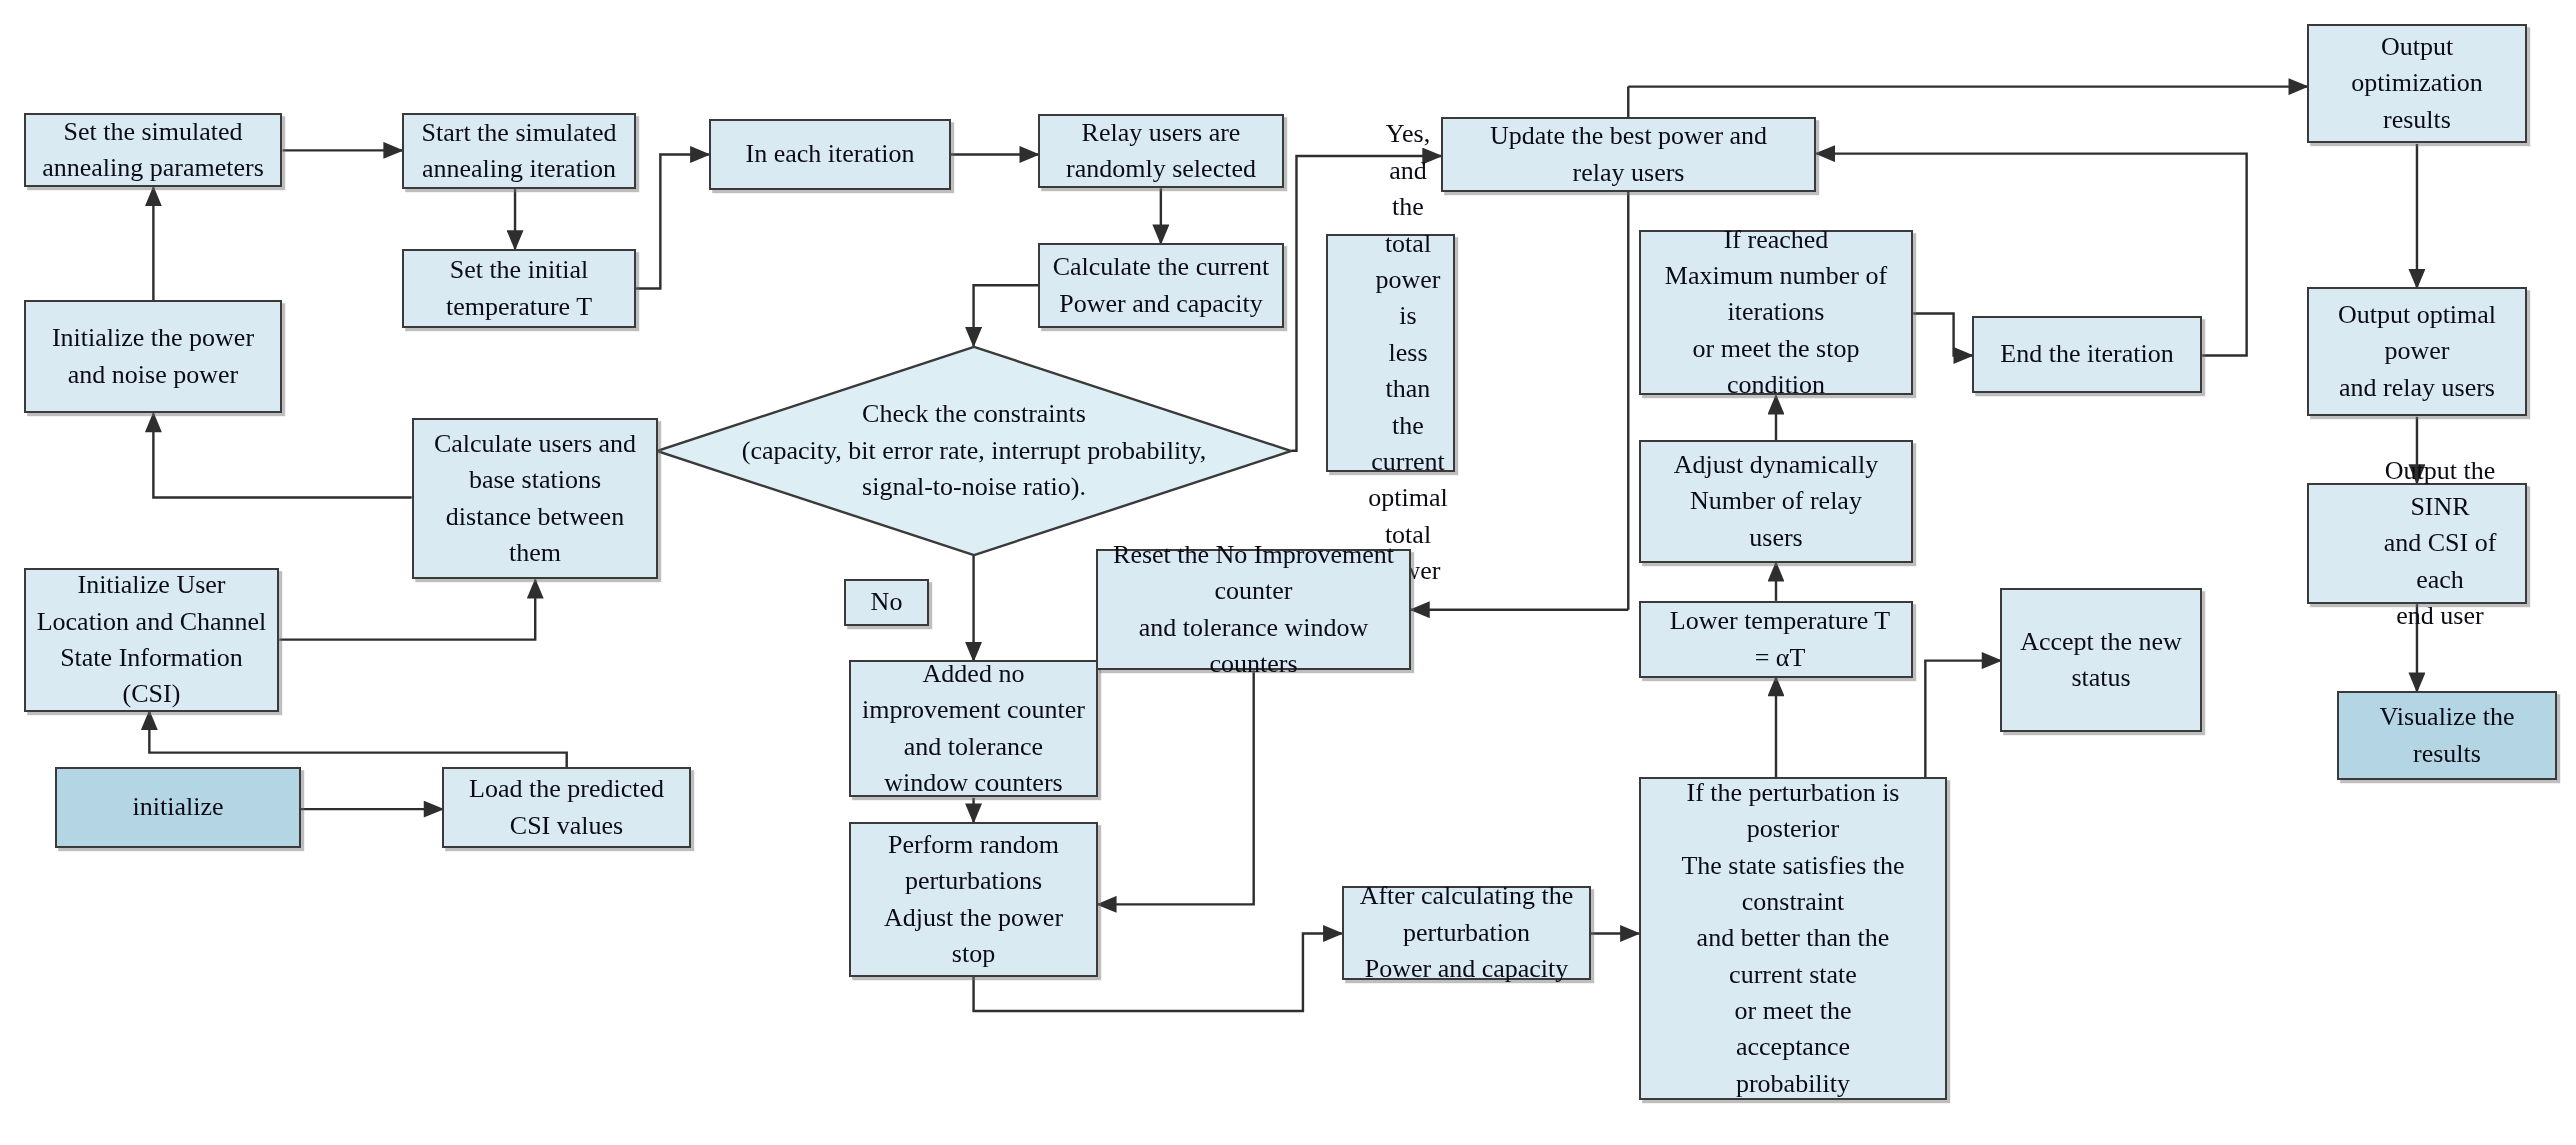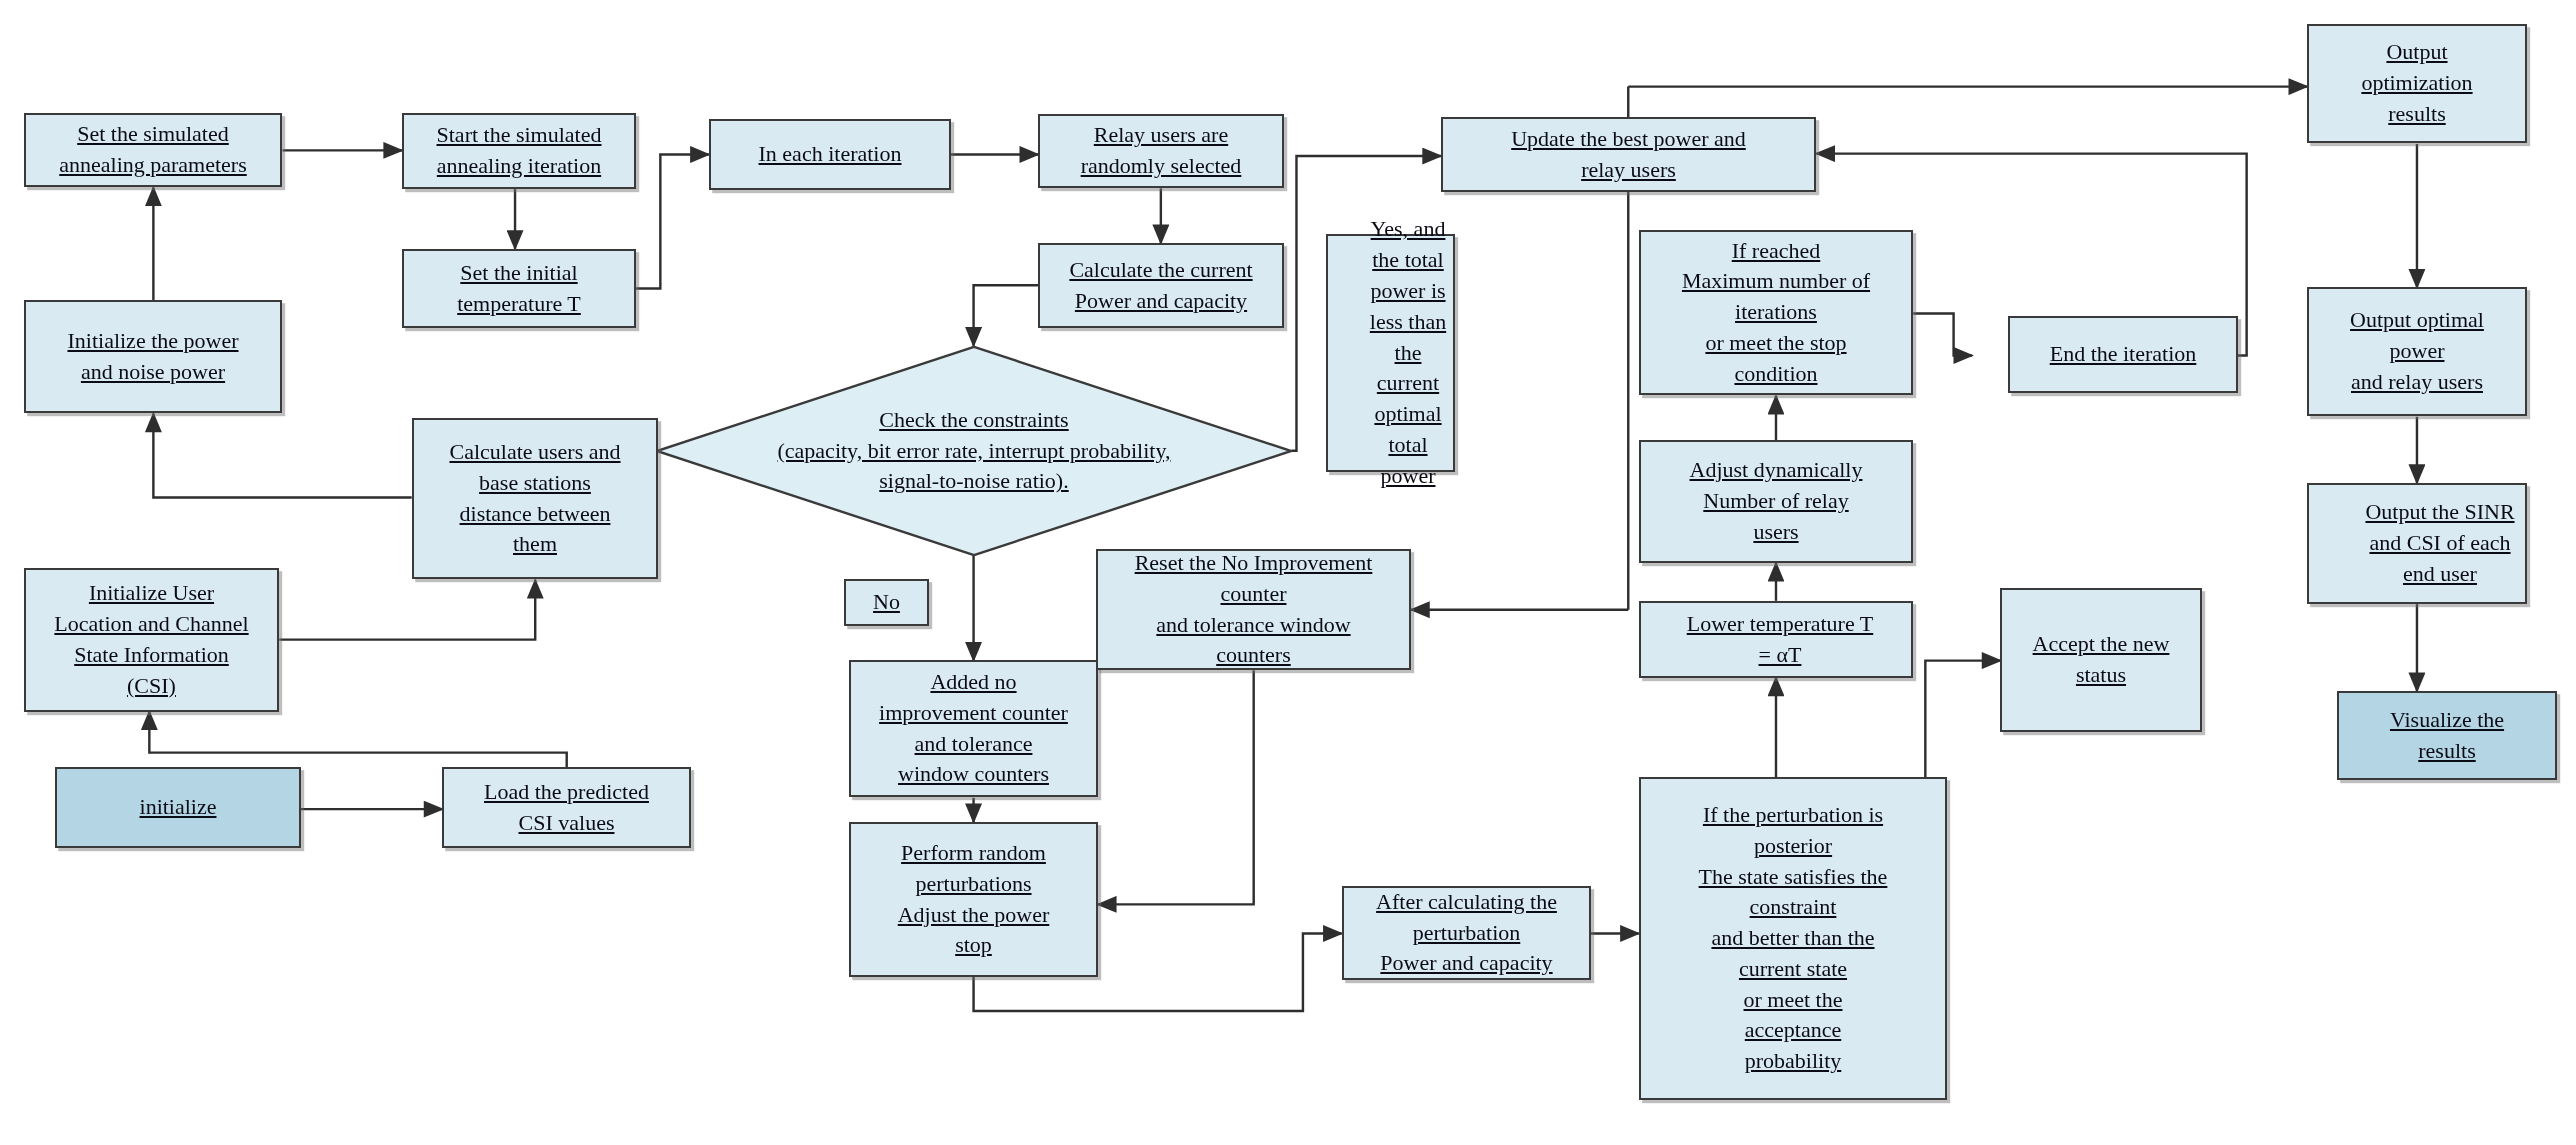--- a/index.html
+++ b/index.html
@@ -26,23 +26,22 @@
   }
   .node {
     position: absolute;
     box-sizing: border-box;
     display: flex;
     align-items: center;
     justify-content: center;
     text-align: center;
     z-index: 2;
     color: #0b0b16;
-    font-size: 22px;
+    font-size: 26px;
     line-height: 1.40;
-    text-decoration: underline;
   }
   .node.rect {
     border: 2.4px solid #3a3a3a;
     background: #d9eaf3;
     box-shadow: 3.2px 3.2px 0 rgba(110,110,110,0.45);
   }
   .node.rect.dark { background: #b4d6e4; margin-left: 30px; }
   .node.diamond { background: transparent; border: none; box-shadow: none; }
   .node.diamond svg.shape {
     position: absolute;
@@ -142,21 +141,21 @@
 optimal
 total power</span>
       </div>
       <div class="node rect" style="left: 1639px; top: 230px; width: 274px; height: 165px;">
         <span class="lbl">If reached
 Maximum number of
 iterations
 or meet the stop
 condition</span>
       </div>
-      <div class="node rect" style="left: 1972px; top: 316px; width: 230px; height: 77px; margin-left: 36px;">
+      <div class="node rect" style="left: 1972px; top: 316px; width: 230px; height: 77px;">
         <span class="lbl">End the iteration</span>
       </div>
       <div class="node rect" style="left: 24px; top: 300px; width: 258px; height: 113px;">
         <span class="lbl">Initialize the power
 and noise power</span>
       </div>
       <div class="node rect" style="left: 412px; top: 418px; width: 246px; height: 161px;">
         <span class="lbl">Calculate users and
 base stations
 distance between

